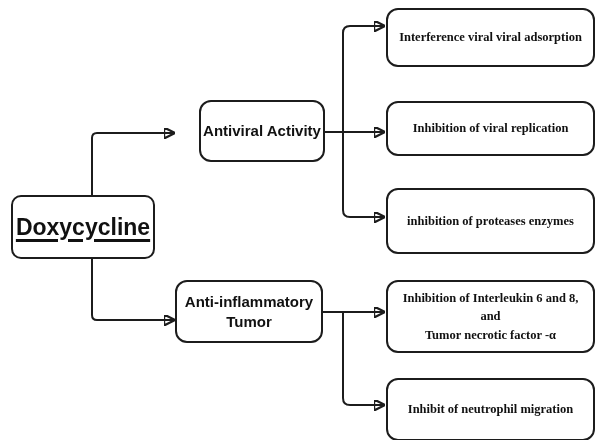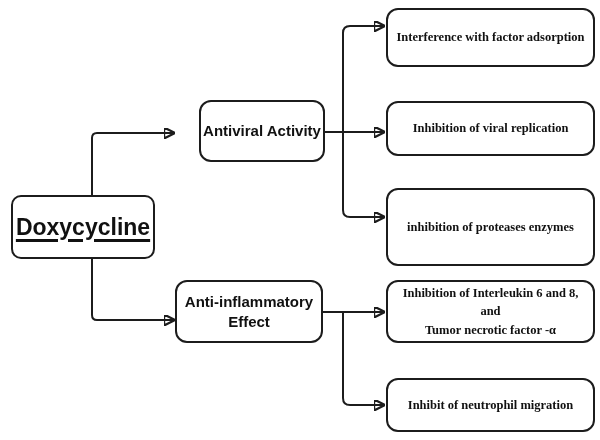--- a/index.html
+++ b/index.html
@@ -63,23 +63,23 @@
     width: 209px;
     border-radius: 12px;
     font-family: "Liberation Serif", serif;
     font-weight: bold;
     font-size: 12.5px;
     line-height: 1.45;
     padding: 2px 4px;
   }
   .leaf-1 { top: 8px;   height: 59px; }
   .leaf-2 { top: 101px; height: 55px; }
-  .leaf-3 { top: 188px; height: 78px; }
-  .leaf-4 { top: 280px; height: 63px; }
-  .leaf-5 { top: 378px; height: 54px; }
+  .leaf-3 { top: 188px; height: 66px; }
+  .leaf-4 { top: 280px; height: 73px; }
+  .leaf-5 { top: 378px; height: 63px; }
 </style>
 </head>
 <body>
 
 <div class="canvas">
 
   <svg class="edges" viewBox="0 0 600 440" xmlns="http://www.w3.org/2000/svg">
     <defs>
       <marker id="arrow" viewBox="0 0 10 10" refX="9" refY="5" markerWidth="11" markerHeight="11" markerUnits="userSpaceOnUse" orient="auto">
         <path d="M0 0 L10 5 L0 10 Z" fill="#1c1c1c" stroke="none"></path>
@@ -97,25 +97,25 @@
   <div class="node root-node">
     <span class="node-label">Doxycycline</span>
   </div>
 
   <div class="node mid-node antiviral">
     <span class="node-label">Antiviral Activity</span>
   </div>
 
   <div class="node mid-node antiinflammatory">
     <span class="node-label">Anti-inflammatory
-Effect</span>
+Tumor</span>
   </div>
 
   <div class="node leaf-node leaf-1">
-    <span class="node-label">Interference with factor adsorption</span>
+    <span class="node-label">Interference viral viral adsorption</span>
   </div>
 
   <div class="node leaf-node leaf-2">
     <span class="node-label">Inhibition of viral replication</span>
   </div>
 
   <div class="node leaf-node leaf-3">
     <span class="node-label">inhibition of proteases enzymes</span>
   </div>
 

